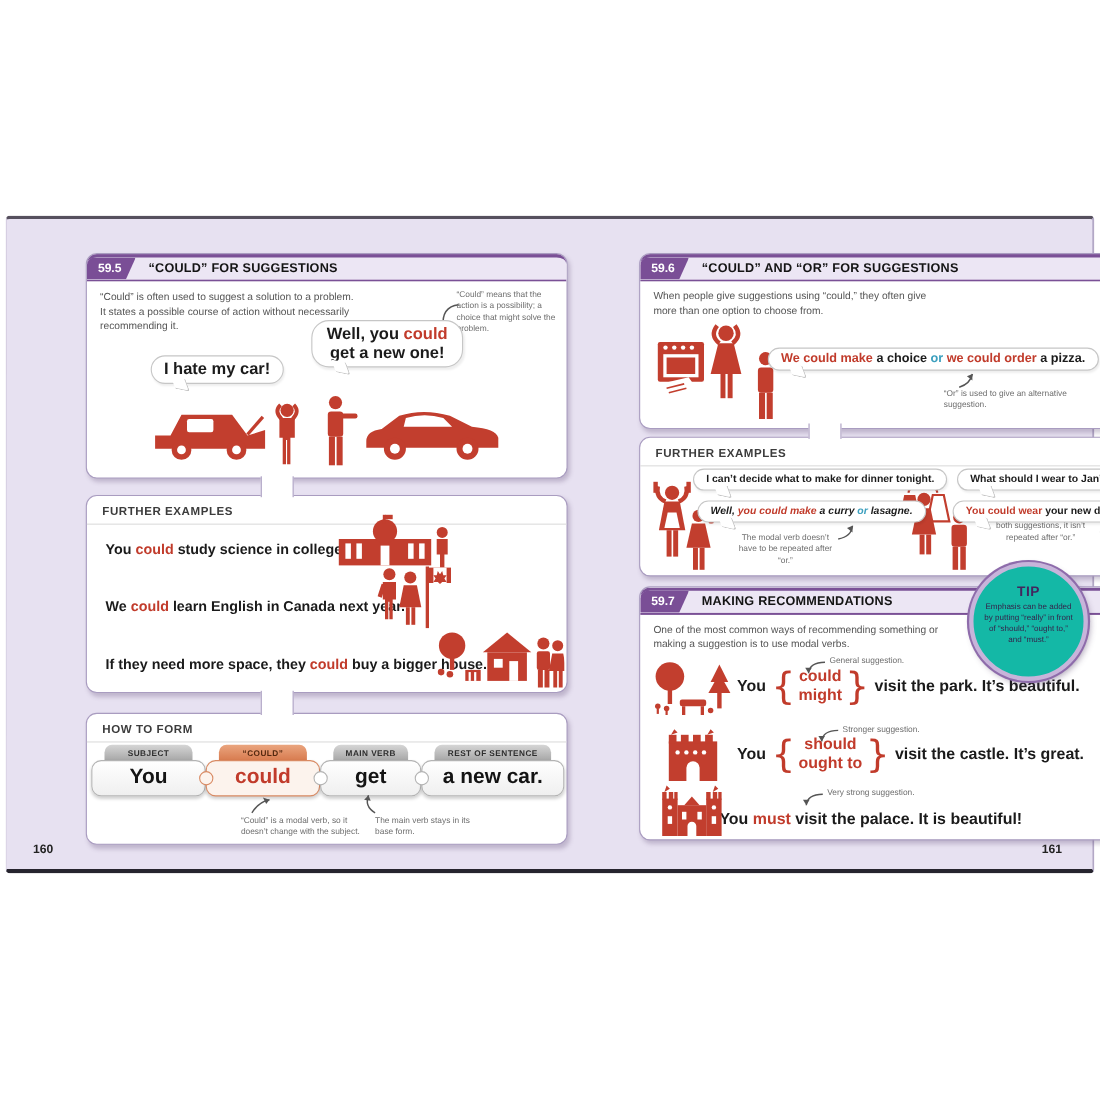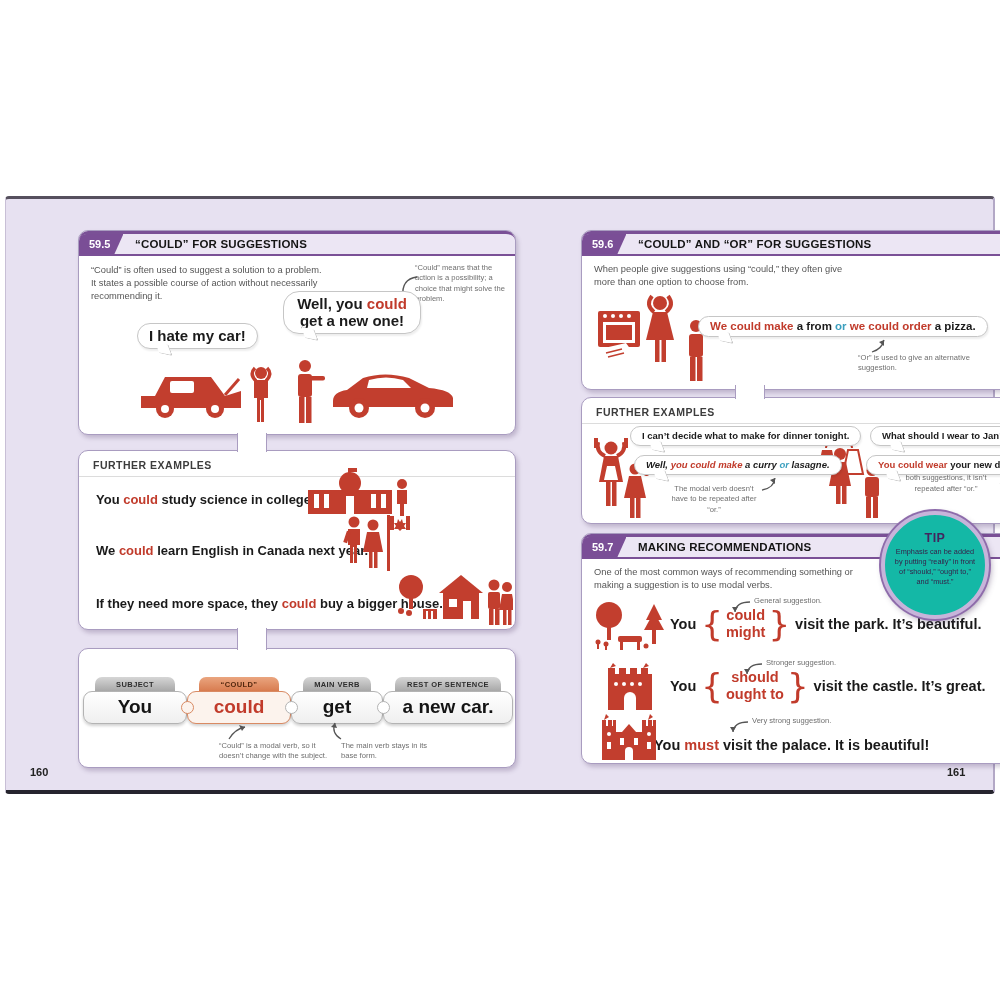--- a/index.html
+++ b/index.html
@@ -199,20 +199,21 @@
           <path class="ic" d="M105 25 h10 l3 16 h-16 z"></path>
         <rect class="ic" x="106" y="41" width="3.5" height="15"></rect>
           <rect class="ic" x="111" y="41" width="3.5" height="15"></rect>
       </svg>
     </span>
   </div>
 
   <div class="tabjoin" style="left:237px; top:628px; width:30px; height:22px;"></div>
 
   <div class="panel" style="left:30px; top:648px; width:438px; height:120px;">
+    <div class="sub-header">HOW TO FORM</div>
     <div style="position:absolute; left:0; top:28px; width:438px; height:48px;">
       <div class="piece" style="left:4px; width:104px;">
         <div class="ptag">SUBJECT</div>
         <div class="pbody">You</div>
       </div>
       <div class="piece orange" style="left:108px; width:104px;">
         <div class="ptag">“COULD”</div>
         <div class="pbody">could</div>
       </div>
       <div class="piece" style="left:212px; width:92px;">
@@ -241,21 +242,21 @@
 
   <div class="pagenum" style="left:30px; top:766px;">160</div>
 
   <div class="panel" style="left:533px; top:230px; width:437px; height:160px;">
     <div class="mod-header">
       <span class="badge">59.6</span>
       <span class="mod-title">“COULD” AND “OR” FOR SUGGESTIONS</span>
     </div>
     <div class="intro" style="left:12px; top:32px; width:250px;">When people give suggestions using “could,” they often give more than one option to choose from.</div>
     <div class="bub" style="left:116px; top:85px; font-size:11.5px;">
-      <span class="red">We could make</span><span> a from </span><span class="blue">or</span><span class="red"> we could order</span><span> a pizza.</span>
+      <span class="red">We could make</span><span> a choice </span><span class="blue">or</span><span class="red"> we could order</span><span> a pizza.</span>
     </div>
     <div class="note" style="left:276px; top:122px; width:128px;">“Or” is used to give an alternative suggestion.</div>
     <svg class="arrow" style="left:288px; top:106px;" width="20" height="16" viewBox="0 0 20 16">
       <path d="M2 15 Q12 12 14 3"></path>
         <path class="ah" d="M14 3 l-5 2 l5 4 z"></path>
     </svg>
     <span class="icon" style="left:14px; top:72px;">
       <svg width="48" height="66" viewBox="0 0 48 66">
         <rect class="ic" x="2" y="8" width="42" height="36" rx="2"></rect>
         <circle class="icw" cx="9" cy="13" r="2"></circle>

